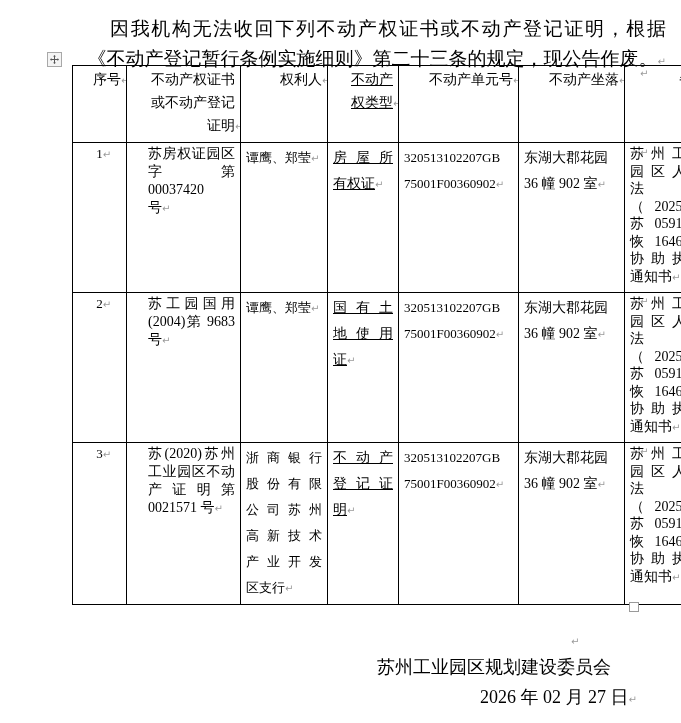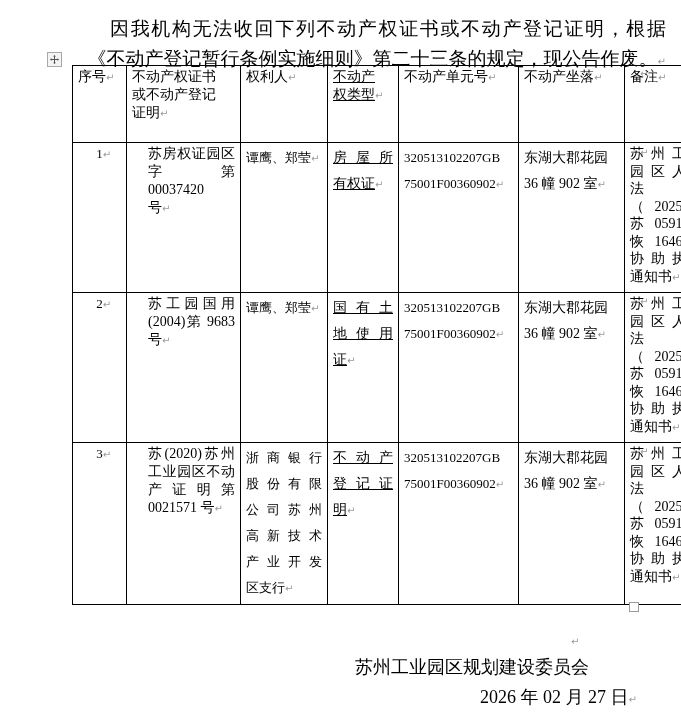--- a/index.html
+++ b/index.html
@@ -47,21 +47,21 @@
   }
   table.doc th, table.doc td {
     border:1px solid #000; vertical-align:top; font-weight:normal;
     padding:2px 5px; overflow:hidden;
   }
   thead tr { height:77px; }
   tbody tr:nth-child(1) { height:150px; }
   tbody tr:nth-child(2) { height:150px; }
   tbody tr:nth-child(3) { height:160px; }
   thead th { padding-top:5px; }
-  thead .line { line-height:18px; text-align:left; }
+  thead .line { line-height:23px; text-align:right; }
 
   .col-no   { width:43px; }
   .col-cert { width:103px; }
   .col-holder { width:76px; }
   .col-type { width:60px;text-decoration:underline; }
   .col-unit { width:109px; }
   .col-loc  { width:95px; }
   .col-note { width:77px; }
 
   td .line { line-height:26px; text-align:left; }
@@ -69,21 +69,21 @@
   td.col-cert .line { line-height:18px;margin-left:16px; }
   td.col-note { padding:3px 8px; }
   td.col-note .line { line-height:17.5px; }
   td.col-holder { font-size:13px; }
   td.col-unit { font-size:13px; padding:2px 4px;margin-left:32px; }
 
   .jc .line { text-align:justify; text-align-last:justify; }
   .jc .line:last-child { text-align:left; text-align-last:left; }
 
   
-  .footer-org  { position:absolute; top:656px; right:92px; font-size:18px; line-height:22px; }
+  .footer-org  { position:absolute; top:656px; right:70px; font-size:18px; line-height:22px; }
   .footer-date { position:absolute; top:686px; right:44px; font-size:18px; line-height:22px; }
 </style>
 </head>
 <body>
 
 <div class="page">
 
   <div class="intro">
     <div class="iline iline1"><span>因我机构无法收回下列不动产权证书或不动产登记证明，根据</span></div>
     <div class="iline iline2"><span>《不动产登记暂行条例实施细则》第二十三条的规定，现公告作废。</span><span class="pmark">↵</span></div>

